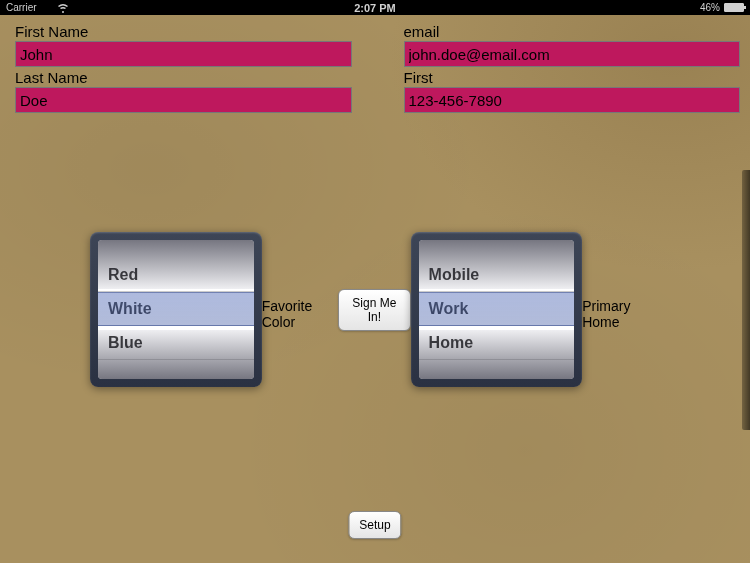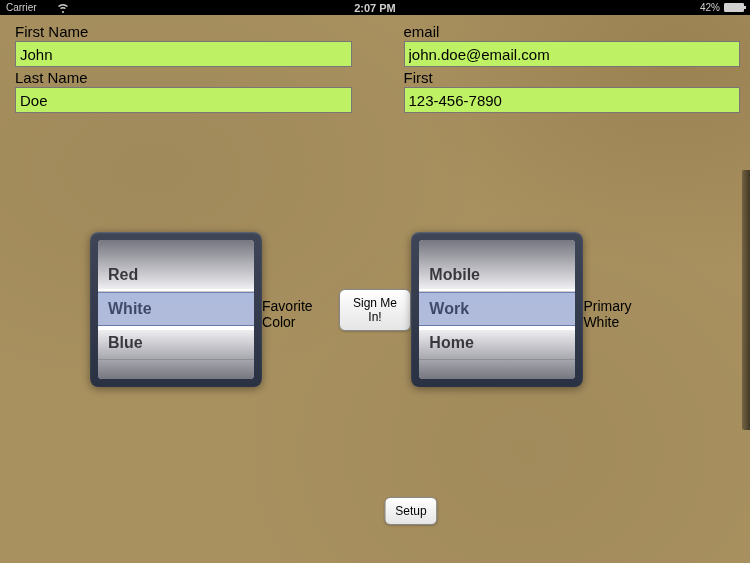--- a/index.html
+++ b/index.html
@@ -87,21 +87,21 @@
     }
     .field-label {
       font-size: 15px;
       color: #000;
       margin-bottom: 1px;
     }
     .field-input {
       width: 100%;
       height: 26px;
       border: 1px solid #777;
-      background: #bef264;
+      background: #be185d;
       font-size: 15px;
       padding: 2px 4px;
       color: #000;
     }
     .picker-section {
       position: absolute;
       top: 232px;
       width: 100%;
       display: flex;
       justify-content: space-between;
@@ -196,24 +196,23 @@
       border-radius: 6px;
       padding: 6px 10px;
       font-size: 12px;
       font-weight: normal;
       cursor: pointer;
       position: relative;
       box-shadow: 0 1px 2px rgba(0,0,0,0.2);
     }
     .setup-button-wrap {
       position: absolute;
-      bottom: 38px;
+      bottom: 24px;
       left: 50%;
       transform: translateX(-50%);
-      margin-left: 36px;
     }
     .right-edge {
       position: absolute;
       right: 0;
       top: 170px;
       width: 8px;
       height: 260px;
       background: linear-gradient(to right, rgba(0,0,0,0.3), rgba(0,0,0,0.6));
       border-radius: 2px 0 0 2px;
     }
@@ -223,21 +222,21 @@
 
 <div class="status-bar">
   <div class="status-left">
     <span>Carrier</span>
     <svg class="wifi-icon" viewBox="0 0 12 10">
       <path d="M6 8 L6 8 A1 1 0 1 0 6 10 A1 1 0 1 0 6 8 M3 5 Q6 3 9 5 L8 6 Q6 5 4 6 Z M1 3 Q6 -1 11 3 L10 4 Q6 1 2 4 Z" fill="#d0d0d0"></path>
     </svg>
   </div>
   <div class="status-center">2:07 PM</div>
   <div class="status-right">
-    <span>42%</span>
+    <span>46%</span>
     <div class="battery-icon"></div>
   </div>
 </div>
 
 <div class="form-grid">
   <div class="field-group">
     <label class="field-label">First Name</label>
     <input class="field-input" value="John" style="">
   </div>
   <div class="field-group">
@@ -283,21 +282,21 @@
           <div class="picker-offset"></div>
           <div class="picker-item">Mobile</div>
           <div class="picker-item">Work</div>
           <div class="picker-item">Home</div>
         </div>
         <div class="picker-gradient-top"></div>
         <div class="picker-gradient-bottom"></div>
         <div class="picker-selection-bar"></div>
       </div>
     </div>
-    <div class="picker-label">Primary White</div>
+    <div class="picker-label">Primary Home</div>
   </div>
 </div>
 
 <div class="setup-button-wrap">
   <button class="btn">Setup</button>
 </div>
 
 <div class="right-edge"></div>
 
 </body></html>

